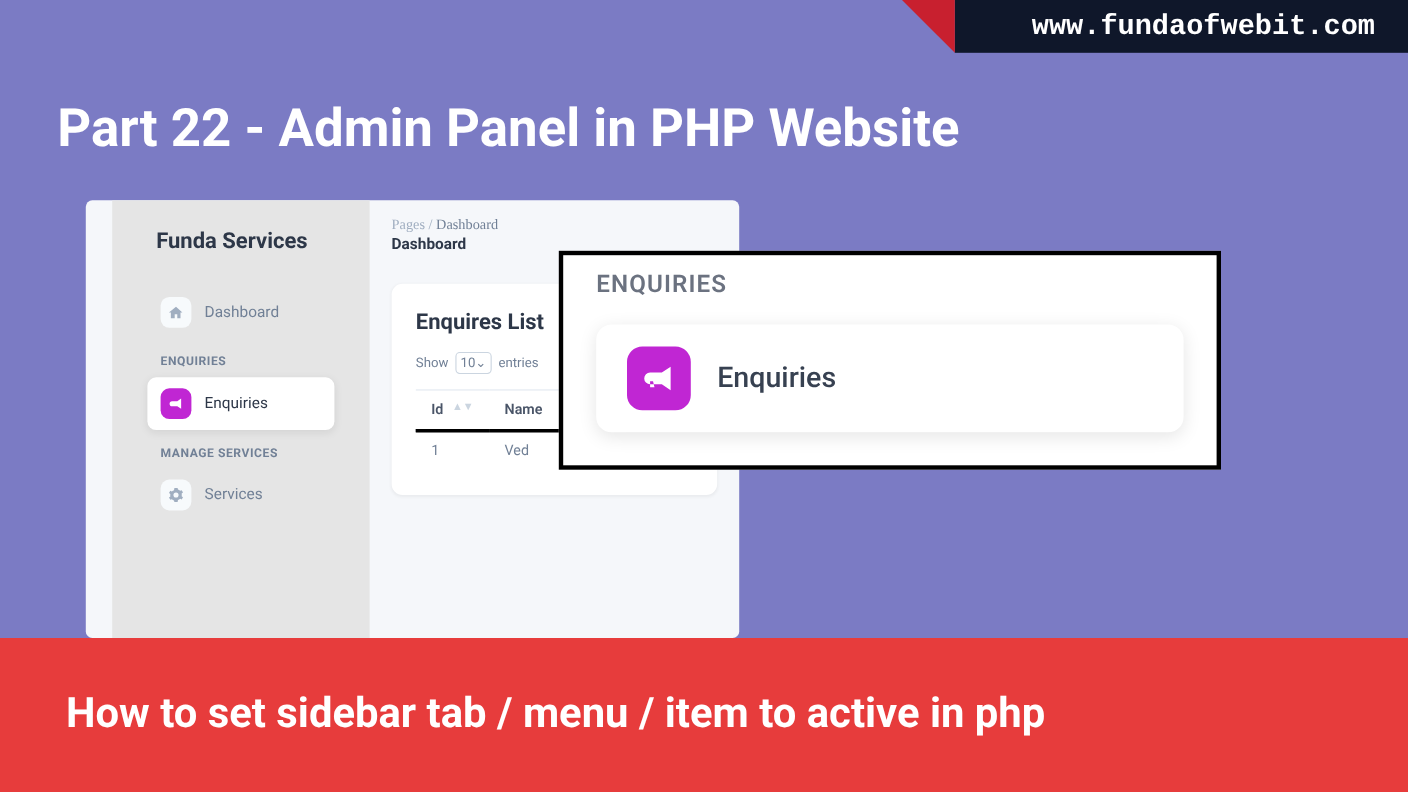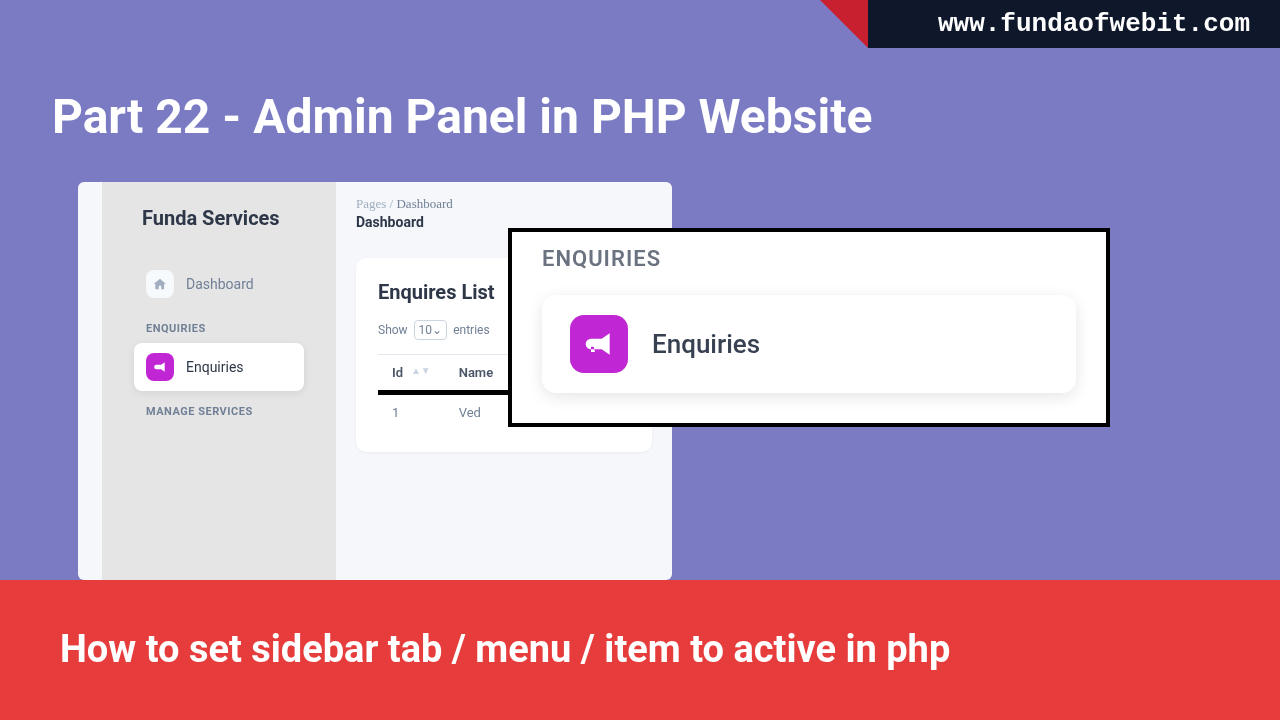--- a/index.html
+++ b/index.html
@@ -23,21 +23,21 @@
 
 .content { flex: 1; padding: 14px 20px; }
 .breadcrumb { font-size: 13px; color: #a0aec0; margin-bottom: 2px; font-family: Liberation Serif, serif; }
 .breadcrumb .current { color: #718096; }
 .page-title { font-size: 14px; font-weight: 700; color: #2d3748; margin-bottom: 28px; }
 .card { background: #fff; border-radius: 10px; padding: 22px; box-shadow: 0 1px 3px rgba(0,0,0,0.05); }
 .card-title { font-size: 20px; font-weight: 700; color: #2d3748; margin-bottom: 16px; }
 .table-controls { font-size: 12px; color: #718096; margin-bottom: 14px; display: flex; align-items: center; gap: 6px; }
 .select-box { border: 1px solid #cbd5e0; border-radius: 4px; padding: 2px 4px; font-size: 12px; background: #fff; }
 table { width: 100%; border-collapse: collapse; }
-th { text-align: left; padding: 10px 14px; font-size: 13px; color: #4a5568; font-weight: 600; border-top: 1px solid #e2e8f0; border-bottom: 5px solid #000000; }
+th { text-align: left; padding: 10px 14px; font-size: 13px; color: #4a5568; font-weight: 600; border-top: 1px solid #e2e8f0; border-bottom: 3px solid #000000; }
 th .sort { float: right; color: #cbd5e0; font-size: 10px; }
 td { padding: 10px 14px; font-size: 13px; color: #718096; }
 
 .callout { position: absolute; top: 228px; left: 508px; width: 602px; background: #fff; border: 4px solid #000; padding: 14px 30px 30px; }
 .callout-title { font-size: 22px; font-weight: 600; color: #6b7280; letter-spacing: 1px; margin-bottom: 24px; }
 .callout-item { background: #fff; border-radius: 14px; box-shadow: 0 4px 16px rgba(0,0,0,0.1); padding: 20px 28px; display: flex; align-items: center; gap: 24px; }
 .callout-icon { width: 58px; height: 58px; border-radius: 14px; background: #c026d3; display: flex; align-items: center; justify-content: center; color: #fff; }
 .callout-label { font-size: 26px; font-weight: 500; color: #374151; }
 
 .bottom-banner { position: absolute; bottom: 0; left: 0; right: 0; height: 140px; background: #e73c3c; display: flex; align-items: center; justify-content: flex-start; text-align: center; padding: 0 60px; }
@@ -73,20 +73,28 @@
       <div class="icon-box">
         <svg width="14" height="14" viewBox="0 0 24 24" fill="currentColor">
             <path d="M20 4v16l-6-4H6a4 4 0 010-8h8l6-4z"></path>
           </svg>
       </div>
       <span>Enquiries</span>
     </div>
 
     <div class="sidebar-section">MANAGE SERVICES</div>
 
+    <div class="sidebar-item">
+      <div class="icon-box">
+        <svg width="14" height="14" viewBox="0 0 24 24" fill="currentColor">
+            <path d="M12 8a4 4 0 100 8 4 4 0 000-8zm9 4a9 9 0 01-.2 1.9l2.1 1.6-2 3.5-2.5-1a9 9 0 01-3.3 1.9L14.5 23h-5l-.6-2.6a9 9 0 01-3.3-1.9l-2.5 1-2-3.5 2.1-1.6a9 9 0 010-3.8L1.1 8.9l2-3.5 2.5 1a9 9 0 013.3-1.9L9.5 1h5l.6 2.6a9 9 0 013.3 1.9l2.5-1 2 3.5-2.1 1.6c.1.6.2 1.3.2 1.9z"></path>
+          </svg>
+      </div>
+      <span>Services</span>
+    </div>
   </div>
 
   <div class="content">
     <div class="breadcrumb">
       <span>Pages</span>
       <span>/</span>
       <span class="current">Dashboard</span>
     </div>
     <div class="page-title">Dashboard</div>
 

